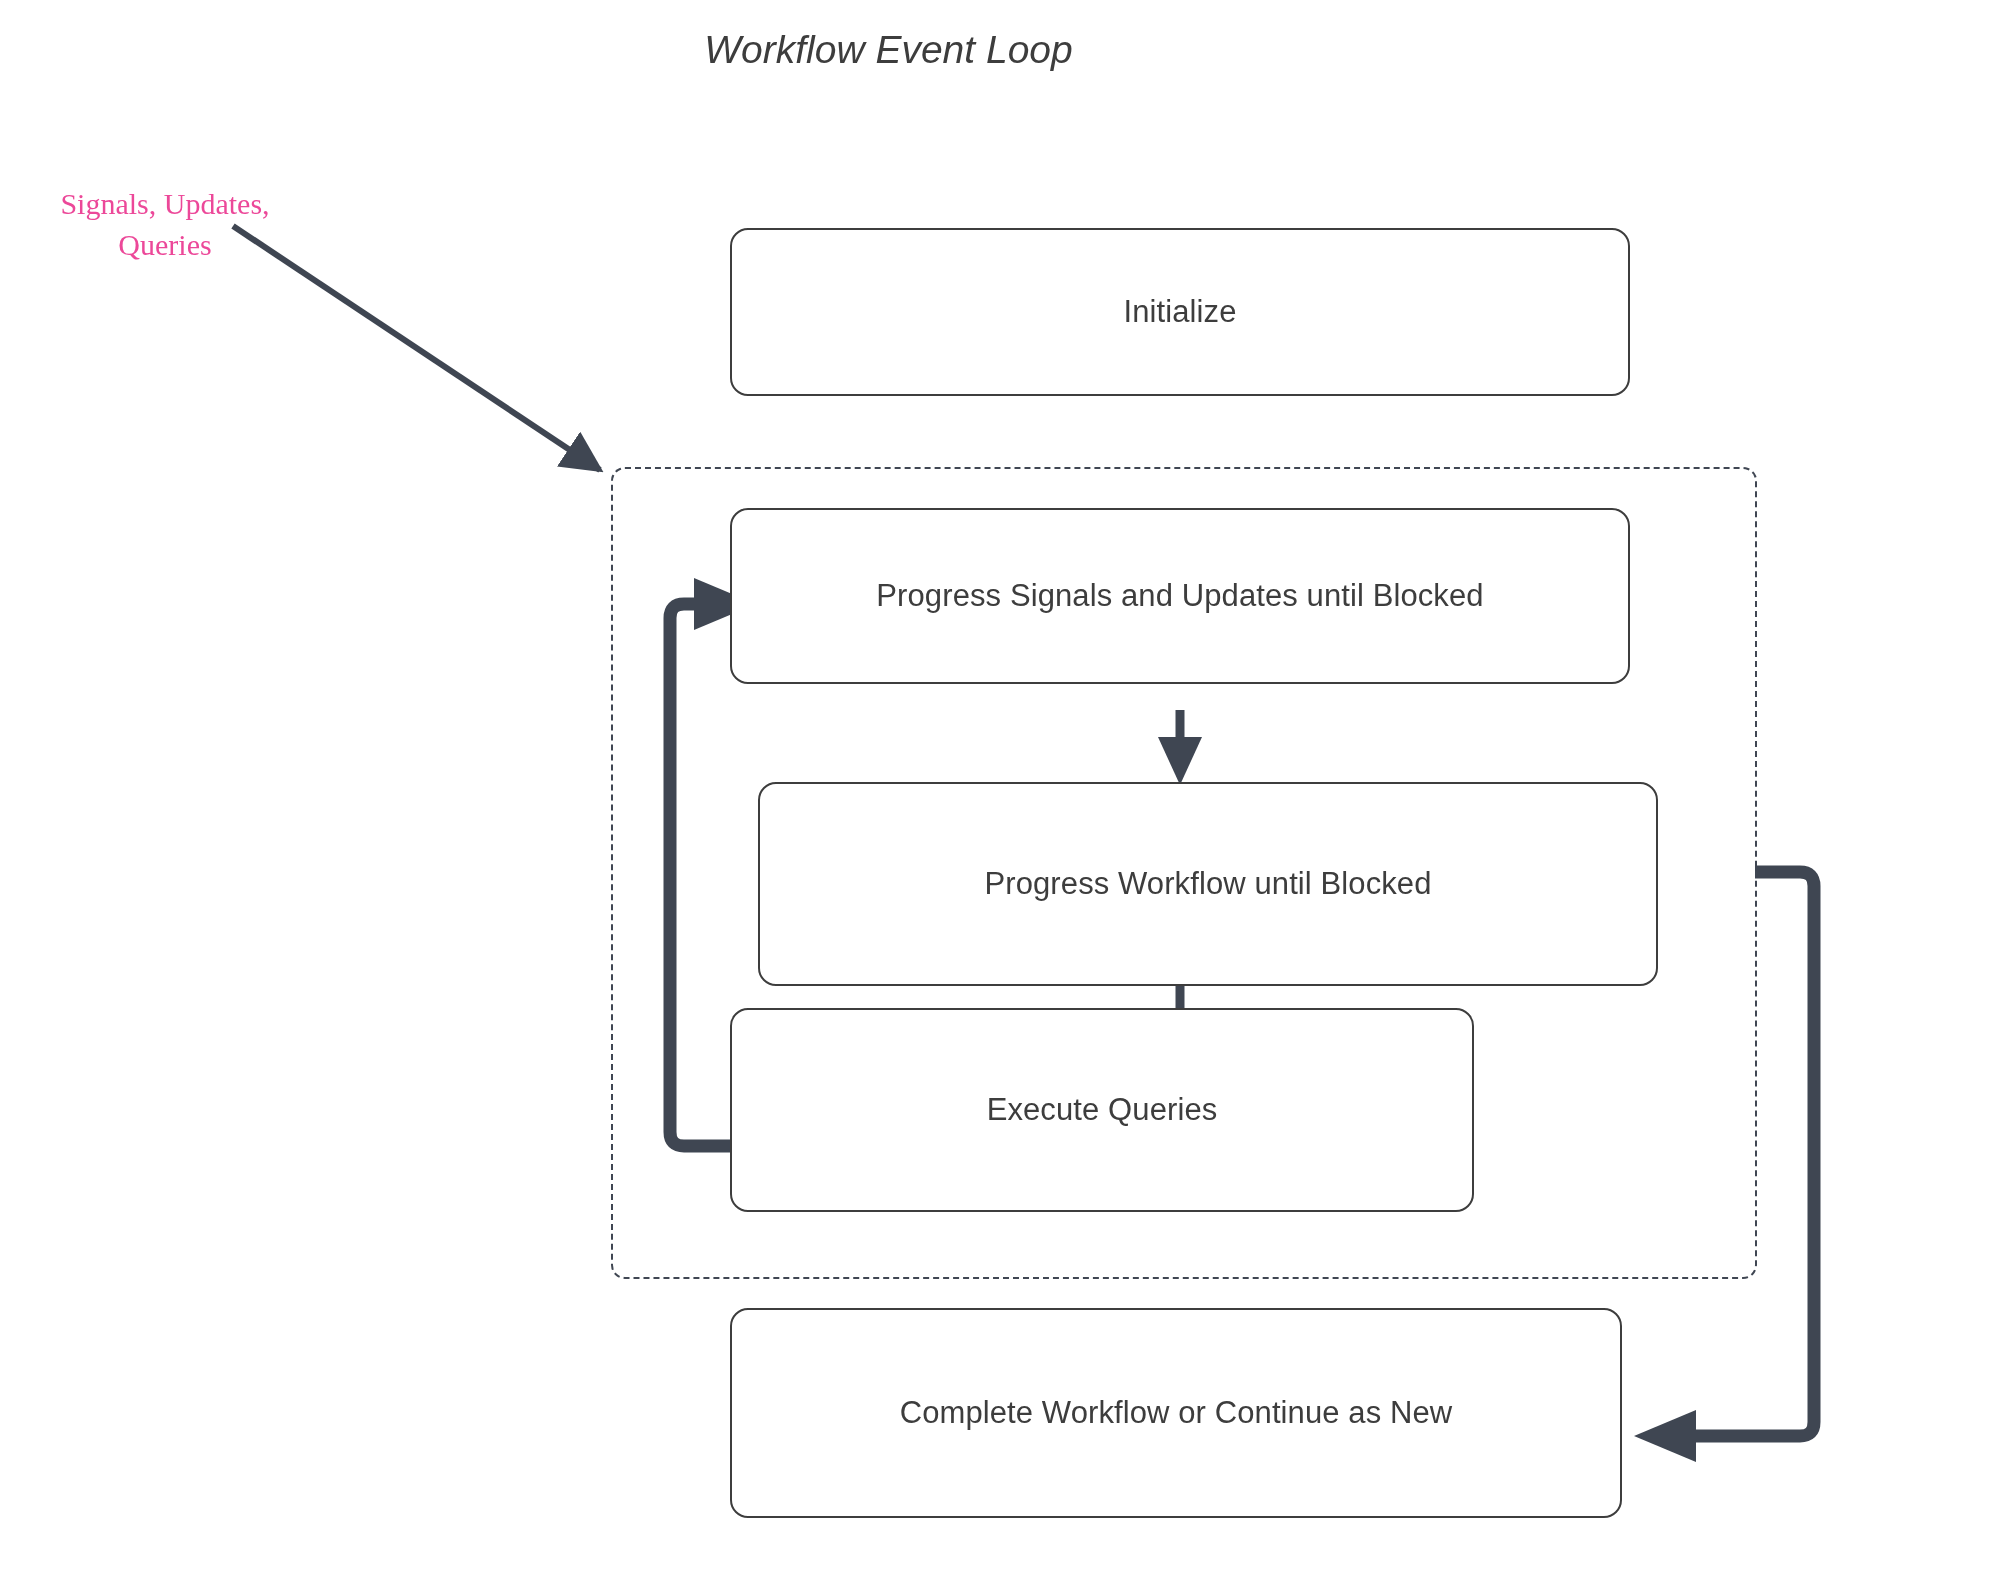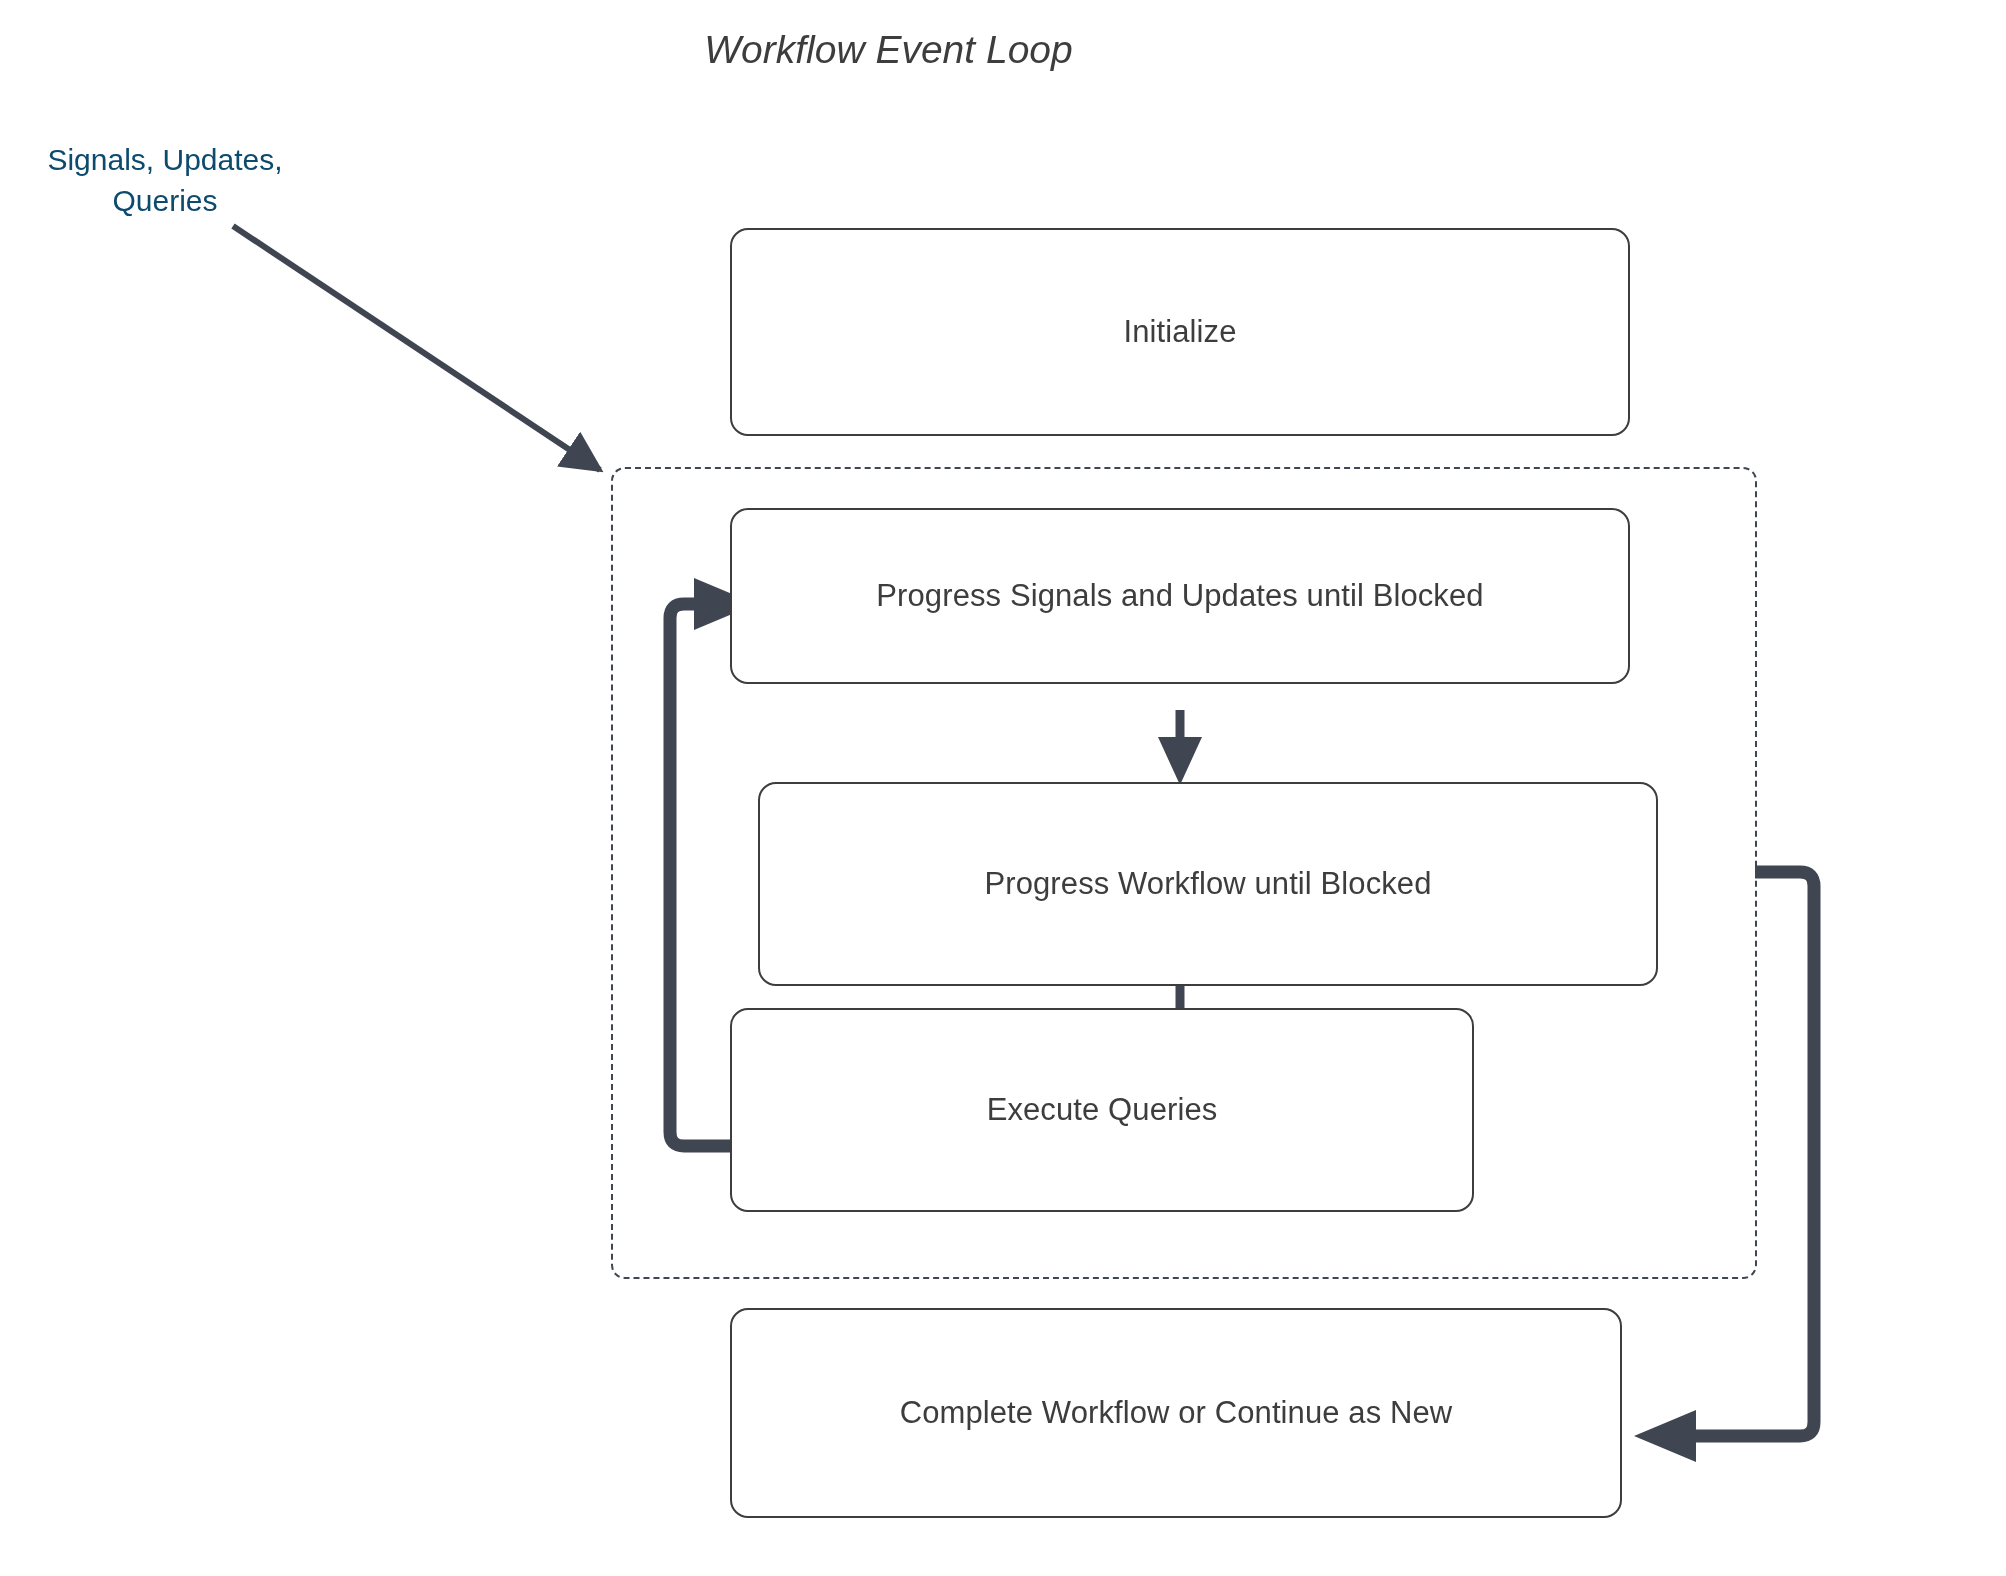--- a/index.html
+++ b/index.html
@@ -46,25 +46,26 @@
     position: absolute;
     font-family: "Liberation Sans", sans-serif;
     font-style: italic;
     font-size: 39px;
     color: #3d3d3d;
     text-align: center;
     white-space: nowrap;
   }
   .edge-label {
     position: absolute;
-    font-family: Liberation Sans, sans-serif;
+    font-family: Liberation Serif, serif;
     font-size: 30px;
-    color: #0c4a6e;
+    color: #ec4899;
     text-align: center;
     line-height: 1.35;
+    margin-top: 44px;
   }
   .dashed-group {
     position: absolute;
     box-sizing: border-box;
     border: 2px dashed #3f4652;
     border-radius: 14px;
     background: transparent;
     pointer-events: none;
   }
 </style>
@@ -110,21 +111,21 @@
 
   <div class="diagram-title" style="left: 0; top: 28px; width: 1777px;">Workflow Event Loop</div>
 
   <div class="edge-label" style="left: 20px; top: 140px; width: 290px;">
     <div>Signals, Updates,</div>
     <div>Queries</div>
   </div>
 
   <div class="dashed-group" style="left: 611px; top: 467px; width: 1146px; height: 812px;"></div>
 
-  <div class="node-box" style="left: 730px; top: 228px; width: 900px; height: 208px;">
+  <div class="node-box" style="left: 730px; top: 228px; width: 900px; height: 168px;">
     <span class="node-label">Initialize</span>
   </div>
 
   <div class="node-box" style="left: 730px; top: 508px; width: 900px; height: 176px;">
     <span class="node-label">Progress Signals and Updates until Blocked</span>
   </div>
 
   <div class="node-box" style="left: 730px; top: 782px; width: 900px; height: 204px; margin-left: 28px;">
     <span class="node-label">Progress Workflow until Blocked</span>
   </div>

